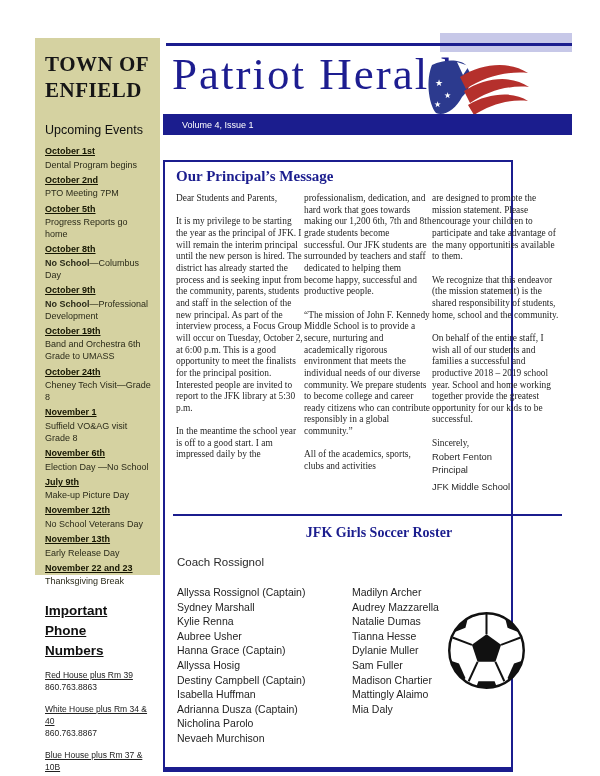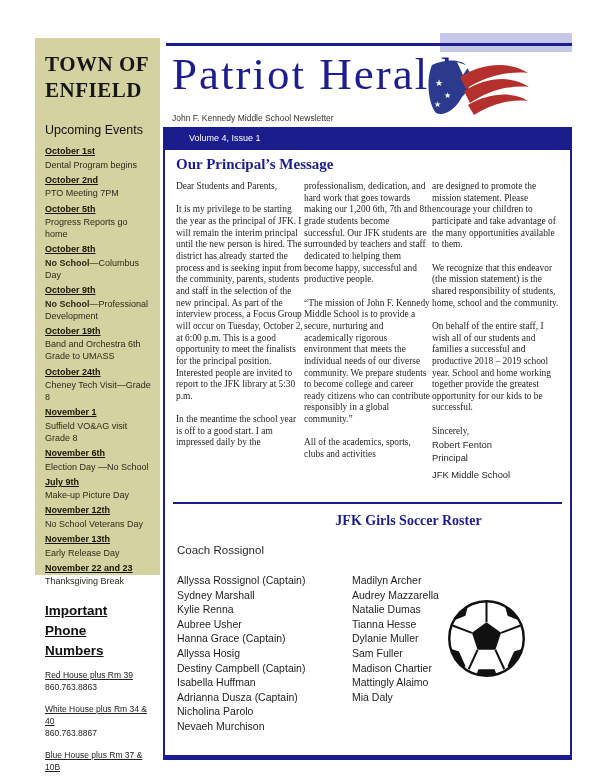--- a/index.html
+++ b/index.html
@@ -27,26 +27,26 @@
   .phones-list{margin-top:10px;}
   .phone{margin-bottom:11px;}
   .phone-label{font-size:8.5px;text-decoration:underline;line-height:1.4;}
   .phone-number{font-size:8.5px;line-height:1.3;}
 
   
   .nl-title{position:absolute;left:172px;top:48px;font-family:"Liberation Serif",serif;
             font-size:45px;color:#1d1d90;letter-spacing:2px;white-space:nowrap;}
   .eagle{position:absolute;left:426px;top:57px;width:104px;height:66px;}
   .nl-subtitle{position:absolute;left:172px;top:113px;font-size:8.5px;color:#333;}
-  .volume-bar{position:absolute;left:163px;top:127px;width:409px;height:21px;background:#1b1d8e;
-              box-sizing:border-box;padding-left:26px;}
+  .volume-bar{position:absolute;left:163px;top:114px;width:409px;height:21px;background:#1b1d8e;
+              box-sizing:border-box;padding-left:19px;}
   .volume-bar span{font-size:9px;color:#ffffff;line-height:21px;}
 
   
-  .main-box{position:absolute;left:163px;top:148px;width:409px;height:612px;box-sizing:border-box;
+  .main-box{position:absolute;left:163px;top:160px;width:350px;height:612px;box-sizing:border-box;
             border:2px solid #1b1d8e;border-bottom-width:5px;background:#fff;}
   .sec1{position:absolute;left:11px;top:6px;font-family:"Liberation Serif",serif;
         font-weight:bold;font-size:15px;color:#1b1d8e;}
   .cols{position:absolute;left:11px;top:31px;width:384px;display:flex;gap:0;}
   .col{flex:1;font-family:"Liberation Serif",serif;font-size:9.4px;line-height:1.24;color:#262626;}
   .pre{white-space:pre-line;}
   .sig{margin-top:2px;font-family:"Liberation Sans",sans-serif;font-size:9.4px;line-height:1.3;color:#2a2a2a;}
   .sig-line:last-child{margin-top:5px;}
 
   .divider{position:absolute;left:8px;top:352px;width:389px;height:2px;background:#1b1d8e;}

